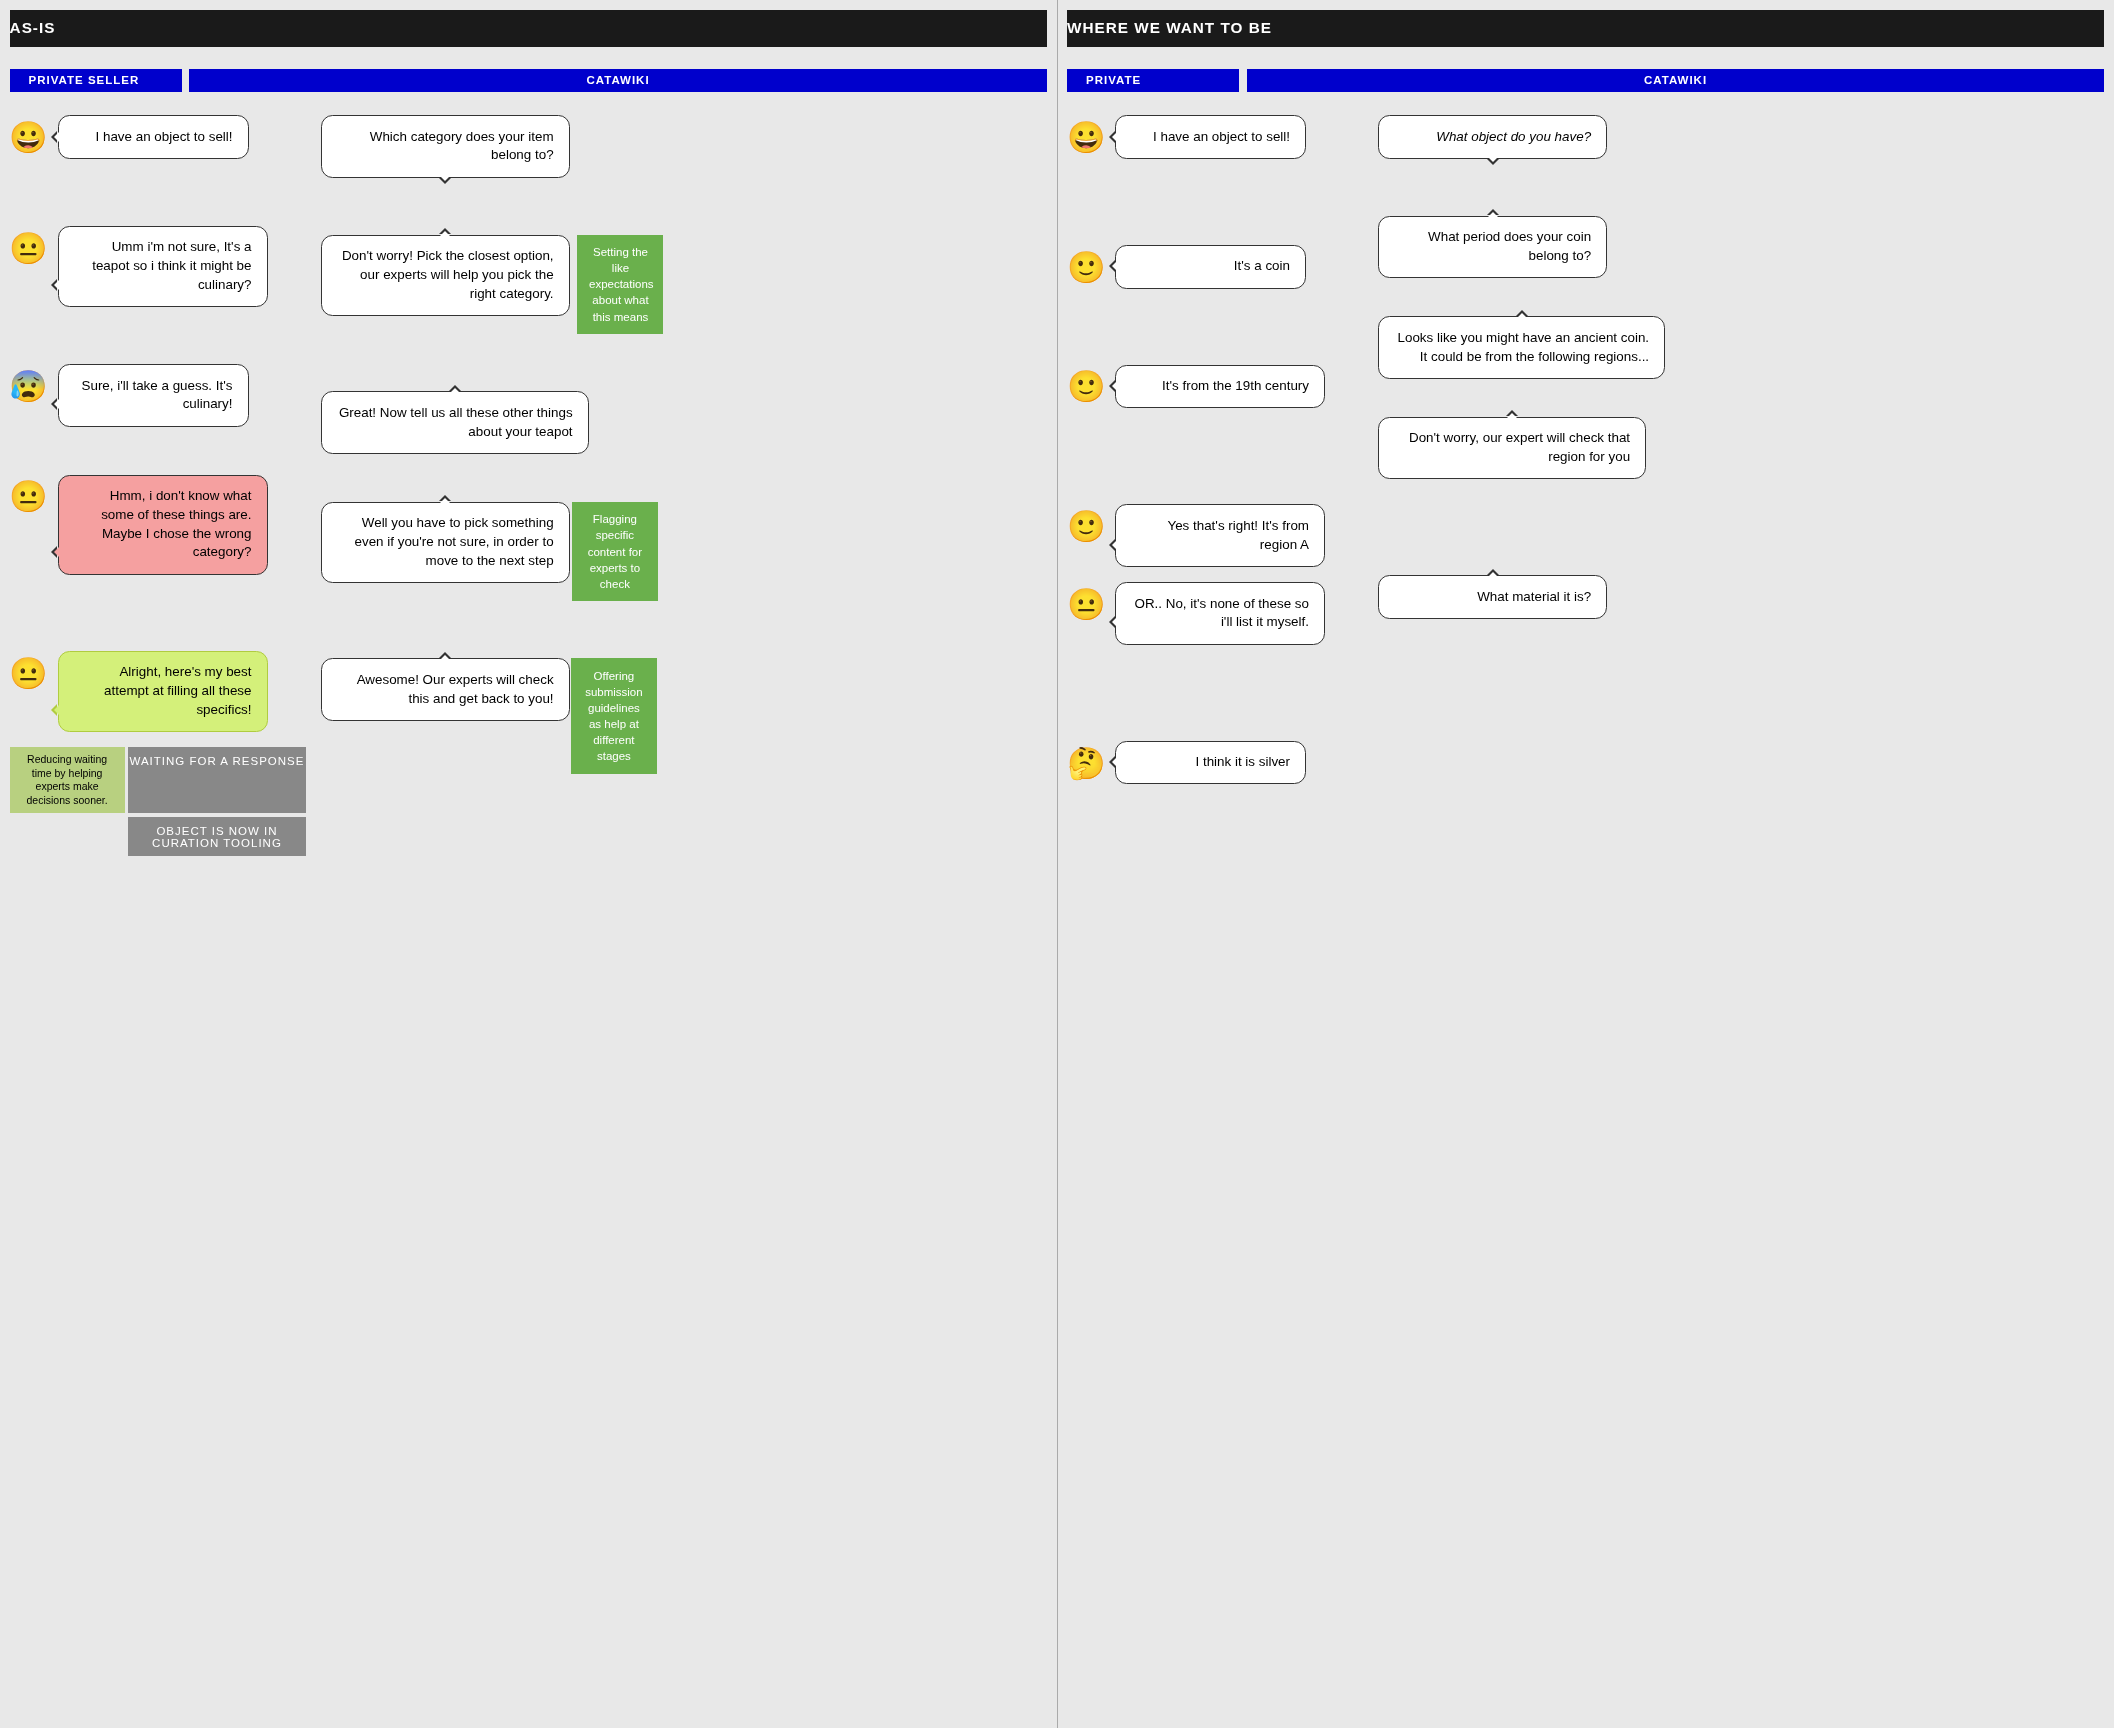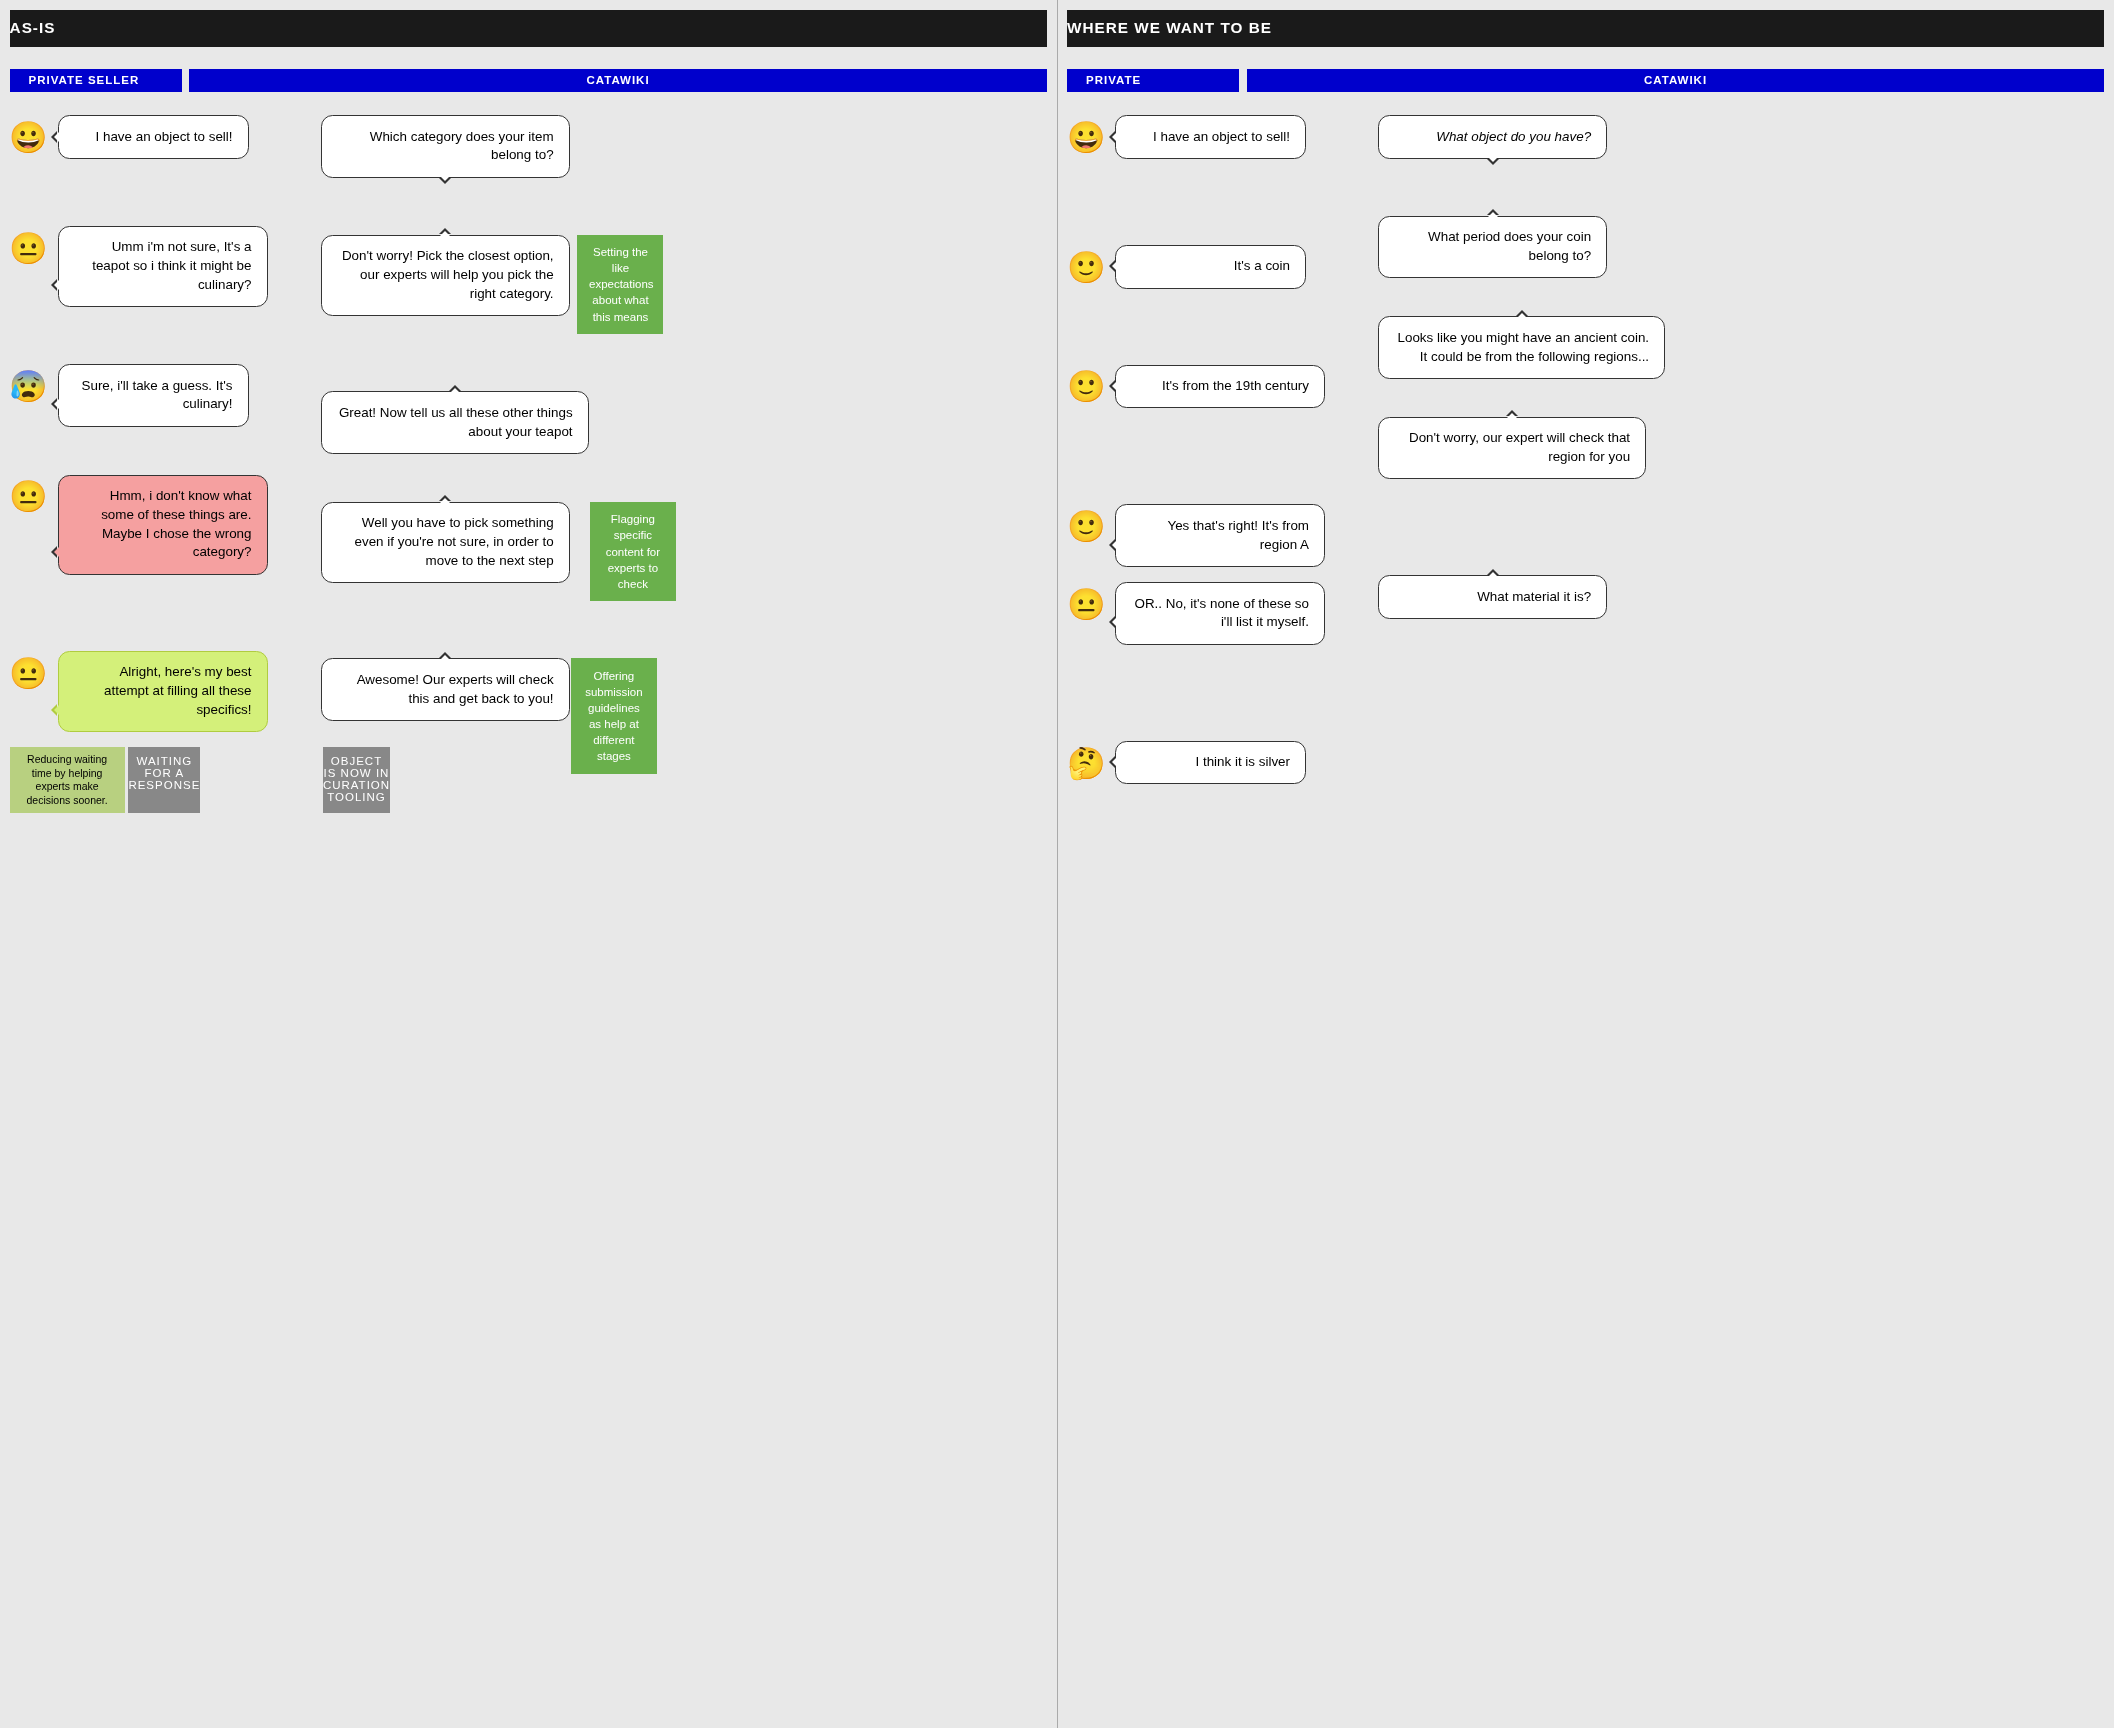--- a/index.html
+++ b/index.html
@@ -148,21 +148,21 @@
       line-height: 1.4;
       text-align: center;
       width: 86px;
       flex-shrink: 0;
     }
 
     
     .bottom-bars {
       margin-top: 15.3px;
       display: flex;
-      flex-direction: row;
+      flex-direction: column;
       gap: 3.8px;
     }
 
     .bottom-bar-row {
       display: flex;
       gap: 3.8px;
       align-items: stretch;
     }
 
     .bottom-note {
@@ -311,21 +311,21 @@
           </div>
           <div class="note-box">Setting the like expectations about what this means</div>
         </div>
 
         <div style="margin-top:57px;">
           <div class="bubble top-tail bubble-w280">
             <span>Great! Now tell us all these other things about your teapot</span>
           </div>
         </div>
 
-        <div style="margin-top:48px; display:flex; align-items:flex-start; gap:20px;">
+        <div style="margin-top:48px; display:flex; align-items:flex-start; gap:2px;">
           <div class="bubble top-tail bubble-w260">
             <span>Well you have to pick something even if you're not sure, in order to move to the next step</span>
           </div>
           <div class="note-box">Flagging specific content for experts to check</div>
         </div>
 
         <div style="margin-top:57px; display:flex; align-items:flex-start; gap:1px;">
           <div class="bubble top-tail bubble-w260">
             <span>Awesome! Our experts will check this and get back to you!</span>
           </div>

